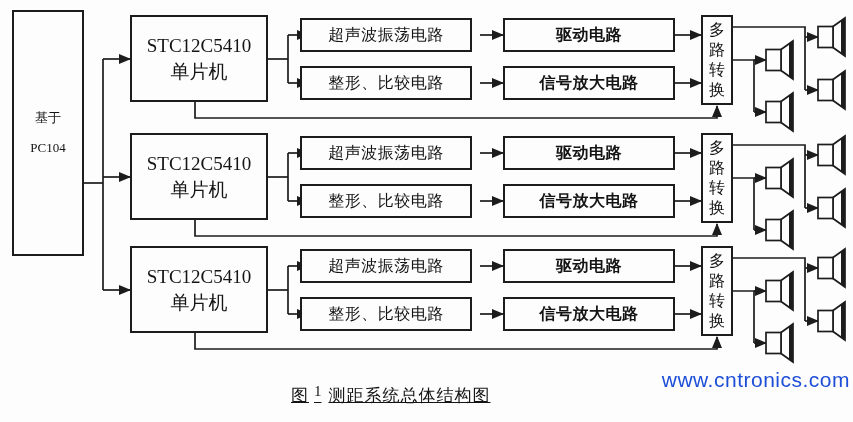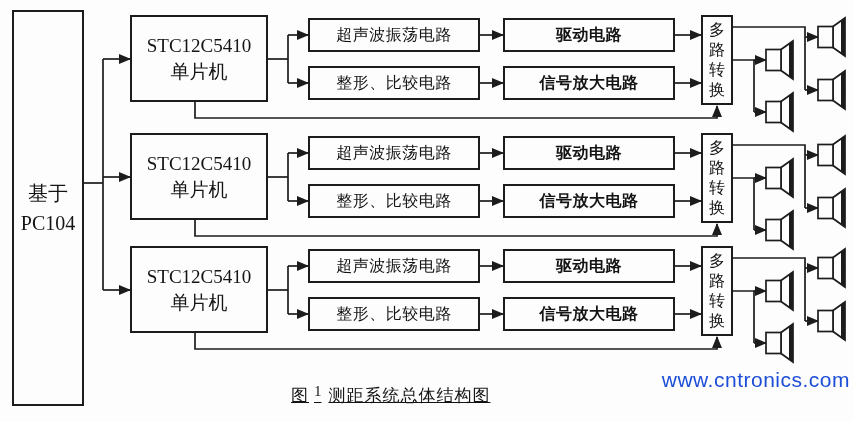--- a/index.html
+++ b/index.html
@@ -15,24 +15,24 @@
   .box{
     position:absolute;
     box-sizing:border-box;
     border:2px solid #1c1c1c;
     background:#fdfdfd;
     display:flex;flex-direction:column;
     align-items:center;justify-content:center;
     text-align:center;
     line-height:1.55;
   }
-  .host-box{left:12px;top:10px;width:72px;height:396px;font-size:20px;line-height:30px;}
+  .host-box{left:12px;top:10px;width:72px;height:246px;font-size:13px;line-height:30px;}
   .mcu-box{left:130px;width:138px;height:87px;font-size:19px;line-height:26px;}
   .circ-box{width:172px;height:34px;font-size:16px;letter-spacing:0.5px;}
-  .col1{left:308px;}
+  .col1{left:300px;}
   .col2{left:503px;font-weight:bold;}
   .mux-box{left:701px;width:32px;height:90px;font-size:16px;}
   .mux-label{
     display:block;width:17px;margin:4px auto;
     line-height:20px;word-break:break-all;text-align:center;
   }
   .caption{
     position:absolute;left:291px;top:384px;width:260px;
     text-align:left;font-size:17px;letter-spacing:1px;white-space:nowrap;text-decoration:underline;
   }

